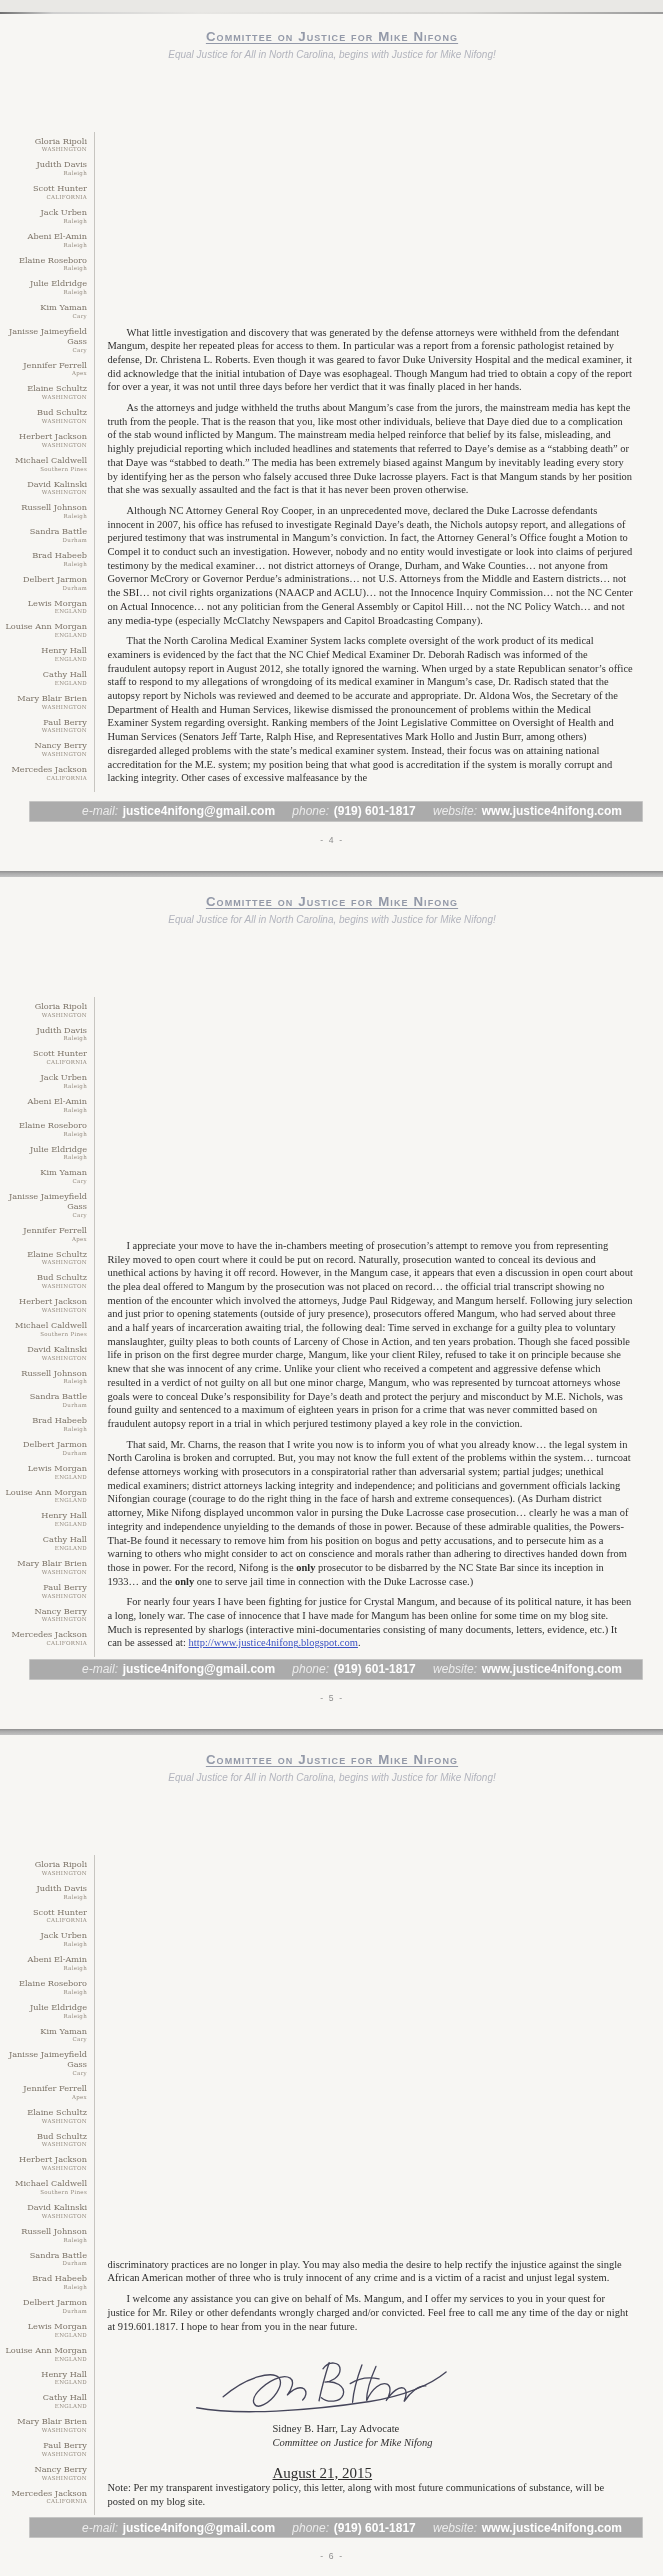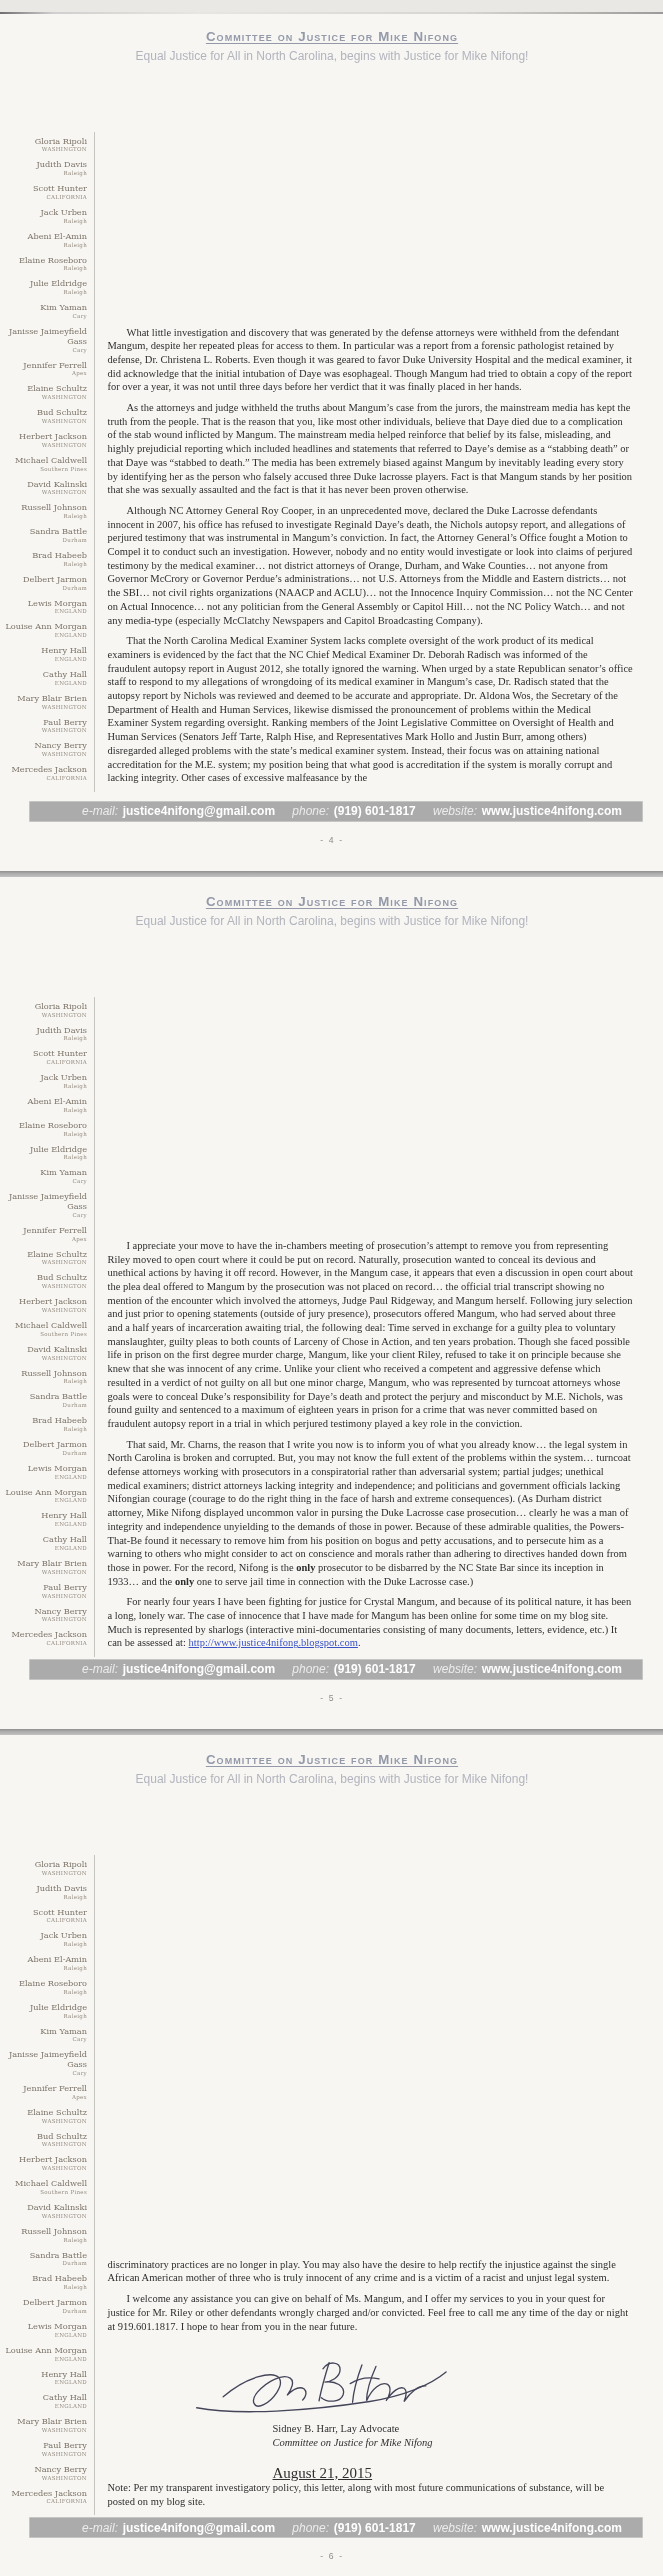--- a/index.html
+++ b/index.html
@@ -8,22 +8,22 @@
   .page-1{height:859px;}
   .page-2,.page-3{height:852px;}
   .page-sep{height:6.2px;background:linear-gradient(180deg,#8f8f8f,#ababab 40%,#c2c2c2);}
   .top-edge{position:absolute;top:0;left:0;right:0;height:2.3px;
     background:linear-gradient(90deg,#6f6f6f,#cfcfcf 8%,#e7e6e3 30%,#d6d5d2 70%,#9a9a9a);}
   
   .hdr{padding-top:17px;text-align:center;}
   .hdr-title{display:inline-block;font-family:"Liberation Sans",sans-serif;font-variant:small-caps;
     font-size:13.3px;letter-spacing:1.1px;color:#9399a8;font-weight:bold;
     text-decoration:underline;text-underline-offset:2.3px;text-decoration-thickness:0.8px;}
-  .hdr-tagline{margin-top:3.9px;font-family:"Liberation Sans",sans-serif;
-    font-size:12px;color:#b2b4bd;}
+  .hdr-tagline{margin-top:3.9px;font-family:"Liberation Sans",sans-serif;font-style:italic;
+    font-size:10px;color:#b2b4bd;}
   
   .content{position:absolute;top:74px;left:0;right:0;height:706px;display:flex;overflow:hidden;align-items:flex-end;}
   .sidebar{width:95px;min-width:95px;border-right:0.8px solid #c7c5c0;height:660px;
     padding-top:4.7px;box-sizing:border-box;text-align:right;}
   .member{padding-right:7px;margin-bottom:7px;}
   .member-name{font-family:"DejaVu Serif","Liberation Serif",serif;font-size:8.2px;
     line-height:9.8px;color:#7d7468;}
   .member-loc{font-family:"DejaVu Serif","Liberation Serif",serif;font-size:5.5px;
     line-height:7px;color:#948b7f;letter-spacing:0.3px;}
   
@@ -512,21 +512,21 @@
             <div class="member-loc">WASHINGTON</div>
           </div>
 
           <div class="member">
             <div class="member-name">Mercedes Jackson</div>
             <div class="member-loc">CALIFORNIA</div>
           </div>
         </aside>
       <div class="body-col">
         <div>
-            <p class="noindent"><span>discriminatory practices are no longer in play.  You may also have the desire to help rectify the injustice against the single African American mother of three who is truly innocent of any crime and is a victim of a racist and unjust legal system.</span></p>
+            <p class="noindent"><span>discriminatory practices are no longer in play.  You may also media the desire to help rectify the injustice against the single African American mother of three who is truly innocent of any crime and is a victim of a racist and unjust legal system.</span></p>
             <p><span>I welcome any assistance you can give on behalf of Ms. Mangum, and I offer my services to you in your quest for justice for Mr. Riley or other defendants wrongly charged and/or convicted.  Feel free to call me any time of the day or night at 919.601.1817.  I hope to hear from you in the near future.</span></p>
           </div>
         <div class="sig-block">
           <svg class="sig-svg" width="265" height="69" viewBox="0 0 340 88">
             <g fill="none" stroke="#45455a" stroke-width="1.7" stroke-linecap="round">
               <path d="M6,70 C60,80 150,74 228,62 C268,55 302,44 326,24"></path>
               <path d="M40,56 C70,30 104,22 112,32 C118,42 104,60 92,66 C80,72 74,62 84,50 C96,36 116,26 126,32 C132,36 128,46 122,54 C130,46 138,42 144,46 C148,50 146,56 142,60"></path>
               <path d="M176,12 C171,28 166,46 163,61"></path>
               <path d="M168,20 C176,9 190,11 190,21 C190,31 178,37 170,37 C184,35 197,42 194,53 C191,63 174,64 166,57"></path>
               <path d="M218,15 C211,34 207,50 206,63"></path>

